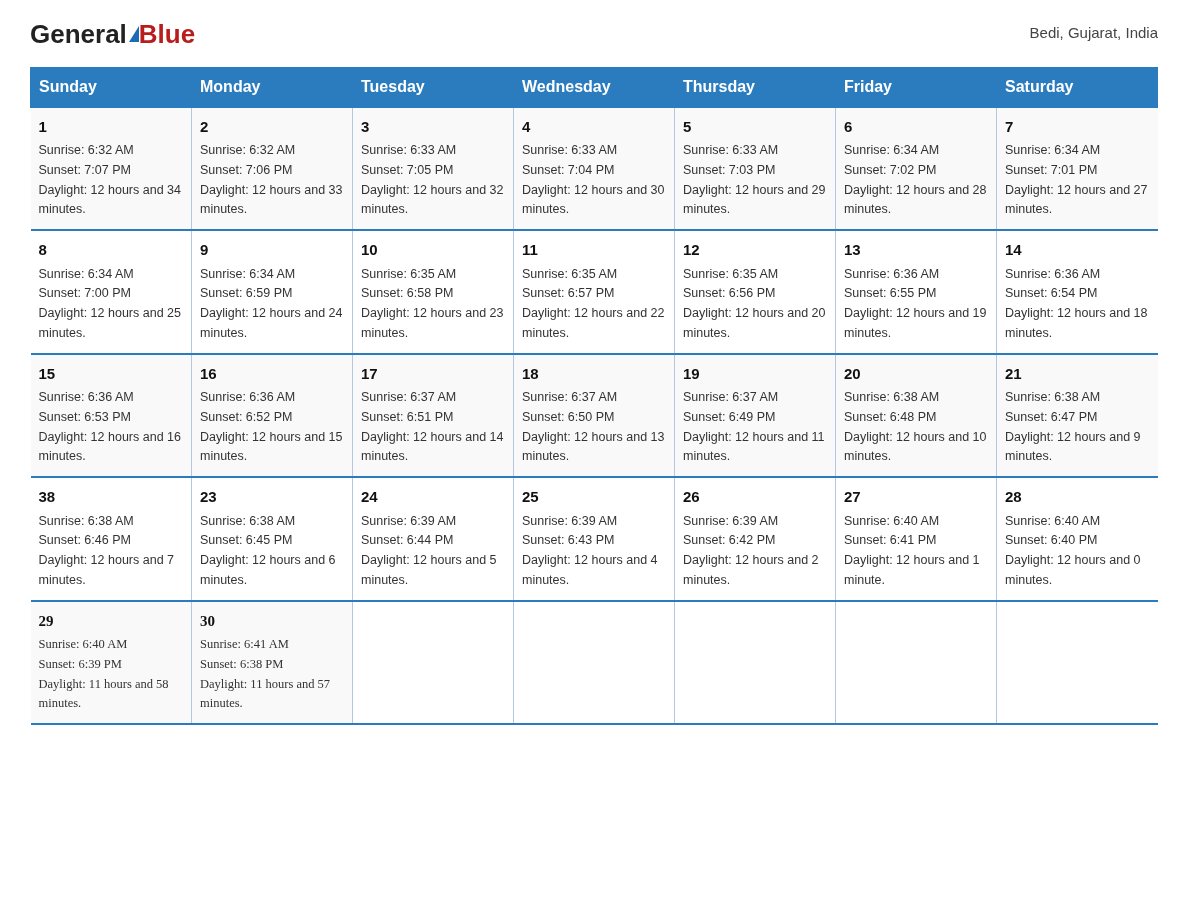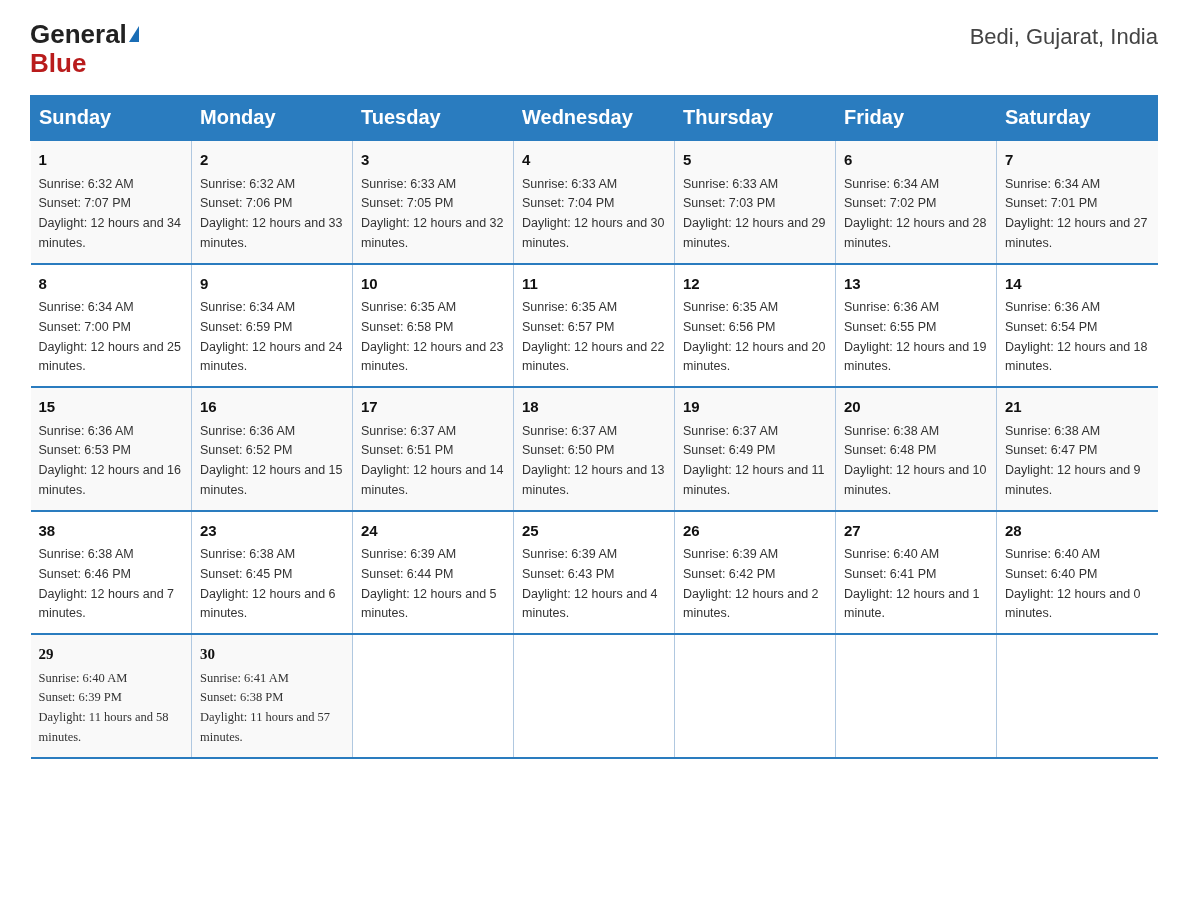--- a/index.html
+++ b/index.html
@@ -12,21 +12,21 @@
       padding: 20px 30px 30px 30px;
     }
     .header {
       display: flex;
       justify-content: space-between;
       align-items: flex-start;
       margin-bottom: 18px;
     }
     .logo {
       display: flex;
-      flex-direction: column;
+      flex-direction: row;
       align-items: flex-start;
     }
     .logo-general {
       font-size: 26px;
       font-weight: bold;
       color: #222;
       line-height: 1.1;
     }
     .logo-blue {
       font-size: 26px;
@@ -50,34 +50,34 @@
     .title-block {
       text-align: right;
     }
     .title-block h1 {
       font-size: 48px;
       font-weight: 900;
       color: #111;
       line-height: 1.1;
     }
     .title-block h2 {
-      font-size: 22px;
+      font-size: 15px;
       font-weight: normal;
       color: #444;
       margin-top: 4px;
     }
     table {
       width: 100%;
       border-collapse: collapse;
       table-layout: fixed;
     }
     thead tr th {
       background-color: #2a7cbf;
       color: #fff;
-      font-size: 20px;
+      font-size: 16px;
       font-weight: bold;
       padding: 10px 8px;
       text-align: left;
       border: 1px solid #2a7cbf;
     }
     tbody tr td {
       vertical-align: top;
       padding: 8px 8px 10px 8px;
       border: 1px solid #ccc;
       font-size: 13px;

